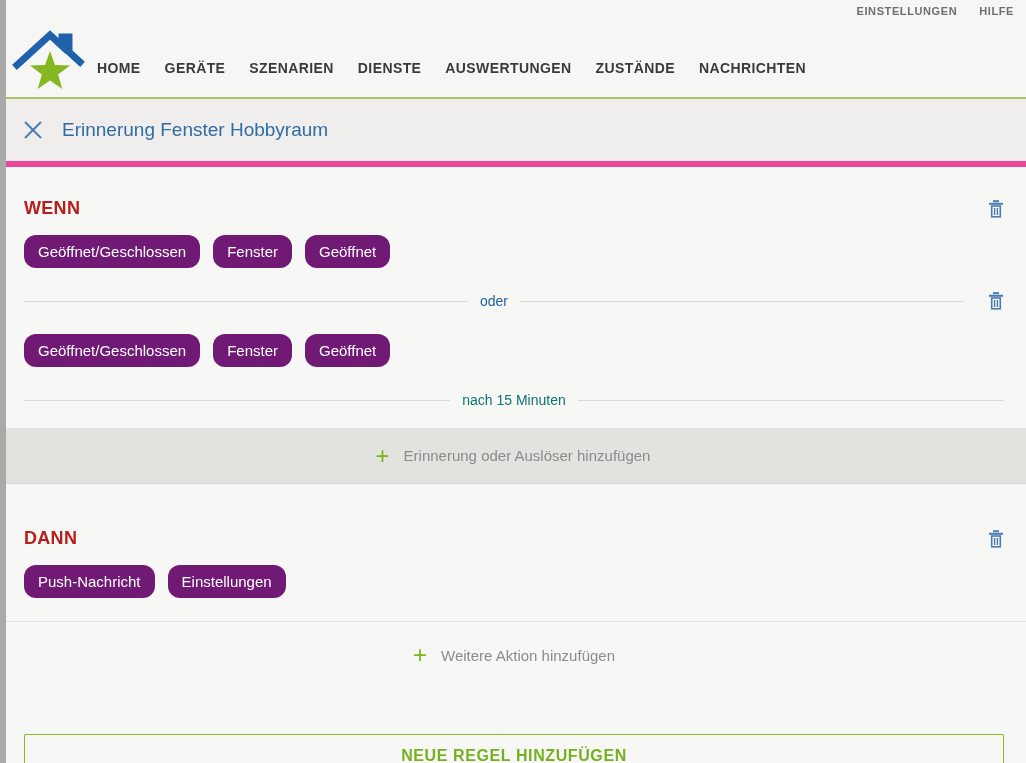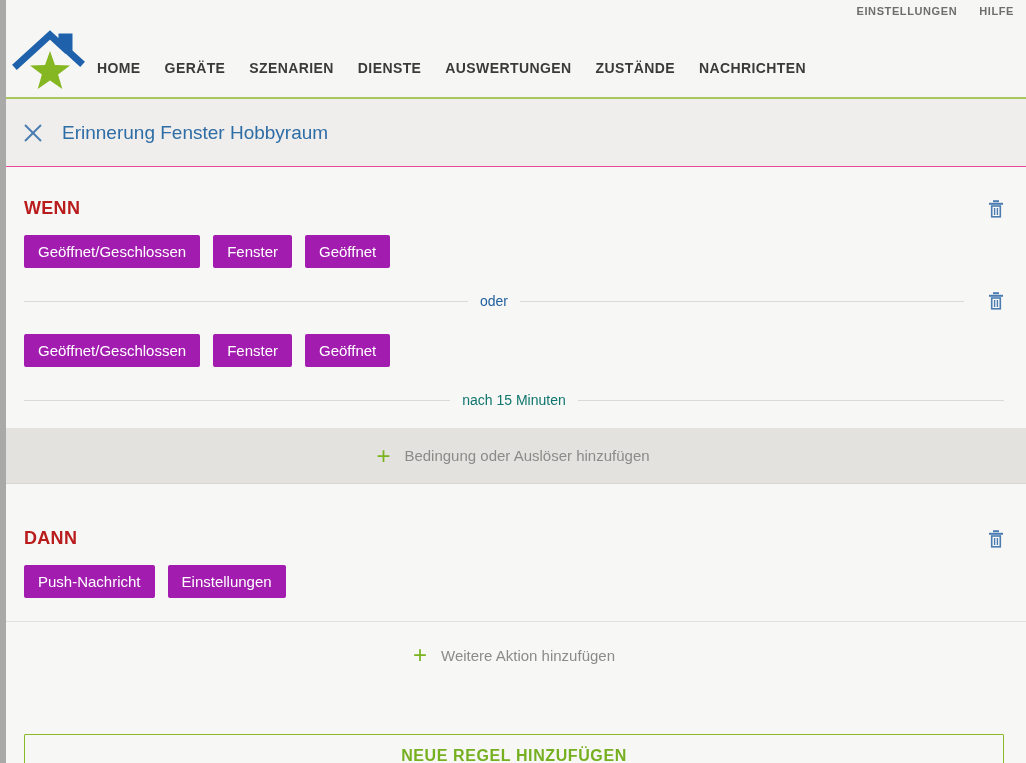--- a/index.html
+++ b/index.html
@@ -31,40 +31,40 @@
     position:absolute; left:97px; top:60px;
     display:flex; gap:24px;
   }
   .nav-item {
     font-size:14px; font-weight:700; color:#3a3a3a;
     letter-spacing:0.4px; cursor:pointer; text-transform:uppercase;
   }
   
   .titlebar {
     height:68px; background:#efeeec;
-    border-bottom:1px solid #ec4899;
+    border-bottom:6px solid #ec4899;
     display:flex; align-items:center; padding-left:22px;
   }
   .close-btn { width:22px; height:22px; cursor:pointer; display:block; }
   .page-title {
     margin-left:18px; font-size:19px; color:#2e6da6; font-weight:400;
   }
   
   .content { padding:0 22px 0 24px; }
   .section-head {
     margin-top:31px; display:flex; justify-content:space-between; align-items:center;
   }
   .section-label {
     font-size:18px; font-weight:700; color:#b91c1c; letter-spacing:0.3px;
   }
   .trash { width:16px; height:18px; cursor:pointer; flex:none; }
   .chips-row { margin-top:16px; display:flex; gap:13px; }
   .chip {
-    background:#a21caf; color:#ffffff; font-size:15px;
-    padding:7px 14px; border:none; border-radius:2px;
+    background:#701a75; color:#ffffff; font-size:15px;
+    padding:7px 14px; border:none; border-radius:12px;
     font-family:"Liberation Sans", sans-serif; cursor:pointer; line-height:19px;
   }
   .divider-row {
     height:66px; display:flex; align-items:center;
   }
   .divider-line { flex:1; height:1px; background:#dcdad7; }
   .divider-text { padding:0 12px; font-size:14px; font-weight:400; }
   .divider-text.blue { color:#1e5f9e; }
   .divider-text.green { color:#0f766e; }
   .divider-trash-gap { width:24px; }
@@ -176,21 +176,21 @@
   
   <div class="divider-row">
     <div class="divider-line"></div>
     <span class="divider-text green">nach 15 Minuten</span>
     <div class="divider-line"></div>
   </div>
 
   
   <div class="add-bar" style="margin-top:-5px">
     <span class="plus-glyph">+</span>
-    <span class="add-label">Bedingung oder Auslöser hinzufügen</span>
+    <span class="add-label">Erinnerung oder Auslöser hinzufügen</span>
   </div>
 
   
   <div class="section-head dann-head">
     <span class="section-label">DANN</span>
     <svg class="trash" viewBox="0 0 16 18">
       <line x1="5" y1="1.2" x2="11" y2="1.2" stroke="#4a7cb2" stroke-width="2"></line>
       <line x1="1" y1="3.8" x2="15" y2="3.8" stroke="#4a7cb2" stroke-width="2"></line>
       <rect x="3.7" y="6" width="8.6" height="10.8" fill="none" stroke="#4a7cb2" stroke-width="1.6"></rect>
       <line x1="6.6" y1="8" x2="6.6" y2="15" stroke="#4a7cb2" stroke-width="1.4"></line>

